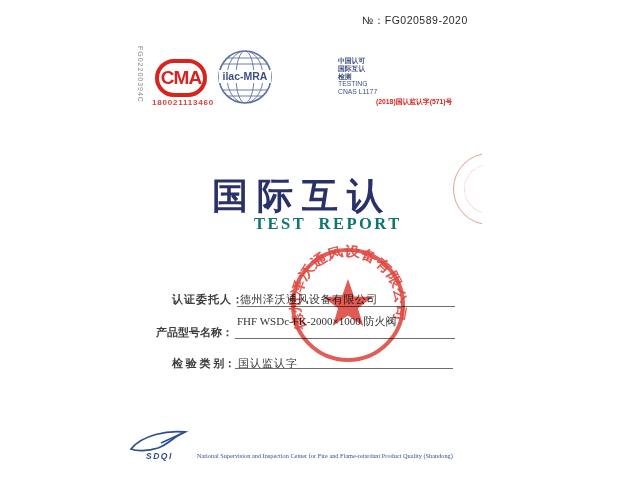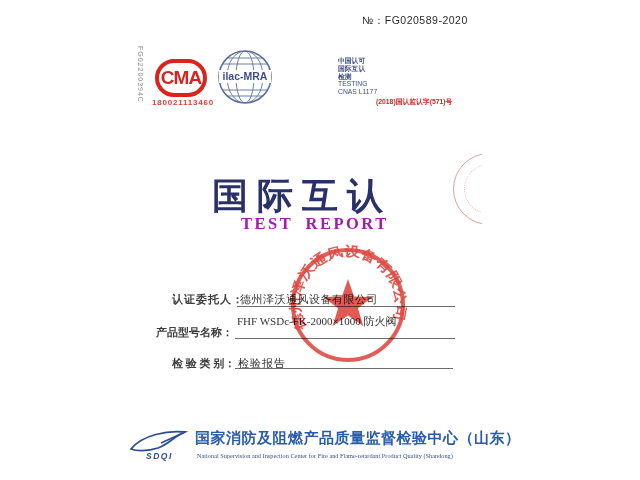--- a/index.html
+++ b/index.html
@@ -31,21 +31,21 @@
   
   #partial-stamp{left:452px;top:151px;width:30px;height:80px;overflow:hidden;}
   #partial-stamp .o{position:absolute;left:1px;top:2px;width:72px;height:72px;border-radius:50%;
                     border:1.6px solid rgba(201,62,56,.5);box-sizing:border-box;}
   #partial-stamp .i{position:absolute;left:12px;top:13px;width:50px;height:50px;border-radius:50%;
                     border:1.4px dotted rgba(201,62,56,.35);box-sizing:border-box;}
 
   
   #title-zh{left:212px;top:172px;font-size:36px;font-weight:bold;color:#2a3168;
             letter-spacing:9px;font-family:"Liberation Serif",serif;white-space:nowrap;}
-  #title-en{left:241px;top:214px;font-size:16.5px;font-weight:bold;color:#a21caf;
+  #title-en{left:254px;top:214px;font-size:16.5px;font-weight:bold;color:#0f766e;
             letter-spacing:2.5px;word-spacing:6px;font-family:"Liberation Serif",serif;}
 
   
   .field-label{font-size:11px;color:#3d3d3d;font-weight:600;white-space:nowrap;
                font-family:"Liberation Serif",serif;}
   .field-value{font-size:11px;color:#333;white-space:nowrap;font-family:"Liberation Serif",serif;}
   .rule{height:1px;background:#6d6d6d;}
   #f1-label{left:172px;top:292px;letter-spacing:1px;}
   #f1-value{left:240px;top:292px;letter-spacing:.5px;}
   #rule-1{left:237px;top:306px;width:218px;}
@@ -126,21 +126,21 @@
 
   <div class="abs field-label" id="f1-label">认证委托人：</div>
   <div class="abs field-value" id="f1-value">德州泽沃通风设备有限公司</div>
   <div class="abs rule" id="rule-1"></div>
 
   <div class="abs field-label" id="f2-label">产品型号名称：</div>
   <div class="abs field-value" id="f2-value">FHF WSDc-FK-2000×1000 防火阀</div>
   <div class="abs rule" id="rule-2"></div>
 
   <div class="abs field-label" id="f3-label">检 验 类 别：</div>
-  <div class="abs field-value" id="f3-value">检验报告</div>
+  <div class="abs field-value" id="f3-value">国认监认字</div>
   <div class="abs rule" id="rule-3"></div>
 
   <div class="abs" id="company-stamp">
     <svg width="122" height="122" viewBox="0 0 122 122">
       <defs>
         <path id="stampArc" d="M 20.3,86.5 A 48,48 0 1 1 101.7,86.5" fill="none"></path>
       </defs>
       <circle cx="61" cy="62" r="55" fill="none" stroke="#d9332b" stroke-width="4" opacity="0.88"></circle>
       <polygon points="61,36 67.1,53.6 85.7,54 70.9,65.2 76.3,83 61,72.4 45.7,83 51.1,65.2 36.3,54 54.9,53.6" fill="#d9332b" opacity="0.9"></polygon>
       <text font-size="13.5" font-weight="bold" fill="#d9332b" opacity="0.9" font-family="Liberation Serif, serif">
@@ -149,16 +149,15 @@
     </svg>
   </div>
 
   <div class="abs" id="sdqi-logo">
     <svg width="62" height="22" viewBox="0 0 62 22">
       <path d="M3,19 C14,5 40,0 57,2 C45,7 41,14 30,18 C19,21.5 8,21 3,19 Z" fill="#ffffff" stroke="#2b4d96" stroke-width="1.8"></path>
       <path d="M57,2 L33,13" fill="none" stroke="#2b4d96" stroke-width="1.4"></path>
     </svg>
   </div>
   <div class="abs" id="sdqi-text">SDQI</div>
-  <div class="abs" id="org-zh">国家消防及阻燃产品质量监督检验中心（山东）</div>
   <div class="abs" id="org-en">National Supervision and Inspection Center for Fire and Flame-retardant Product Quality (Shandong)</div>
 
 </div>
 
 </body></html>

